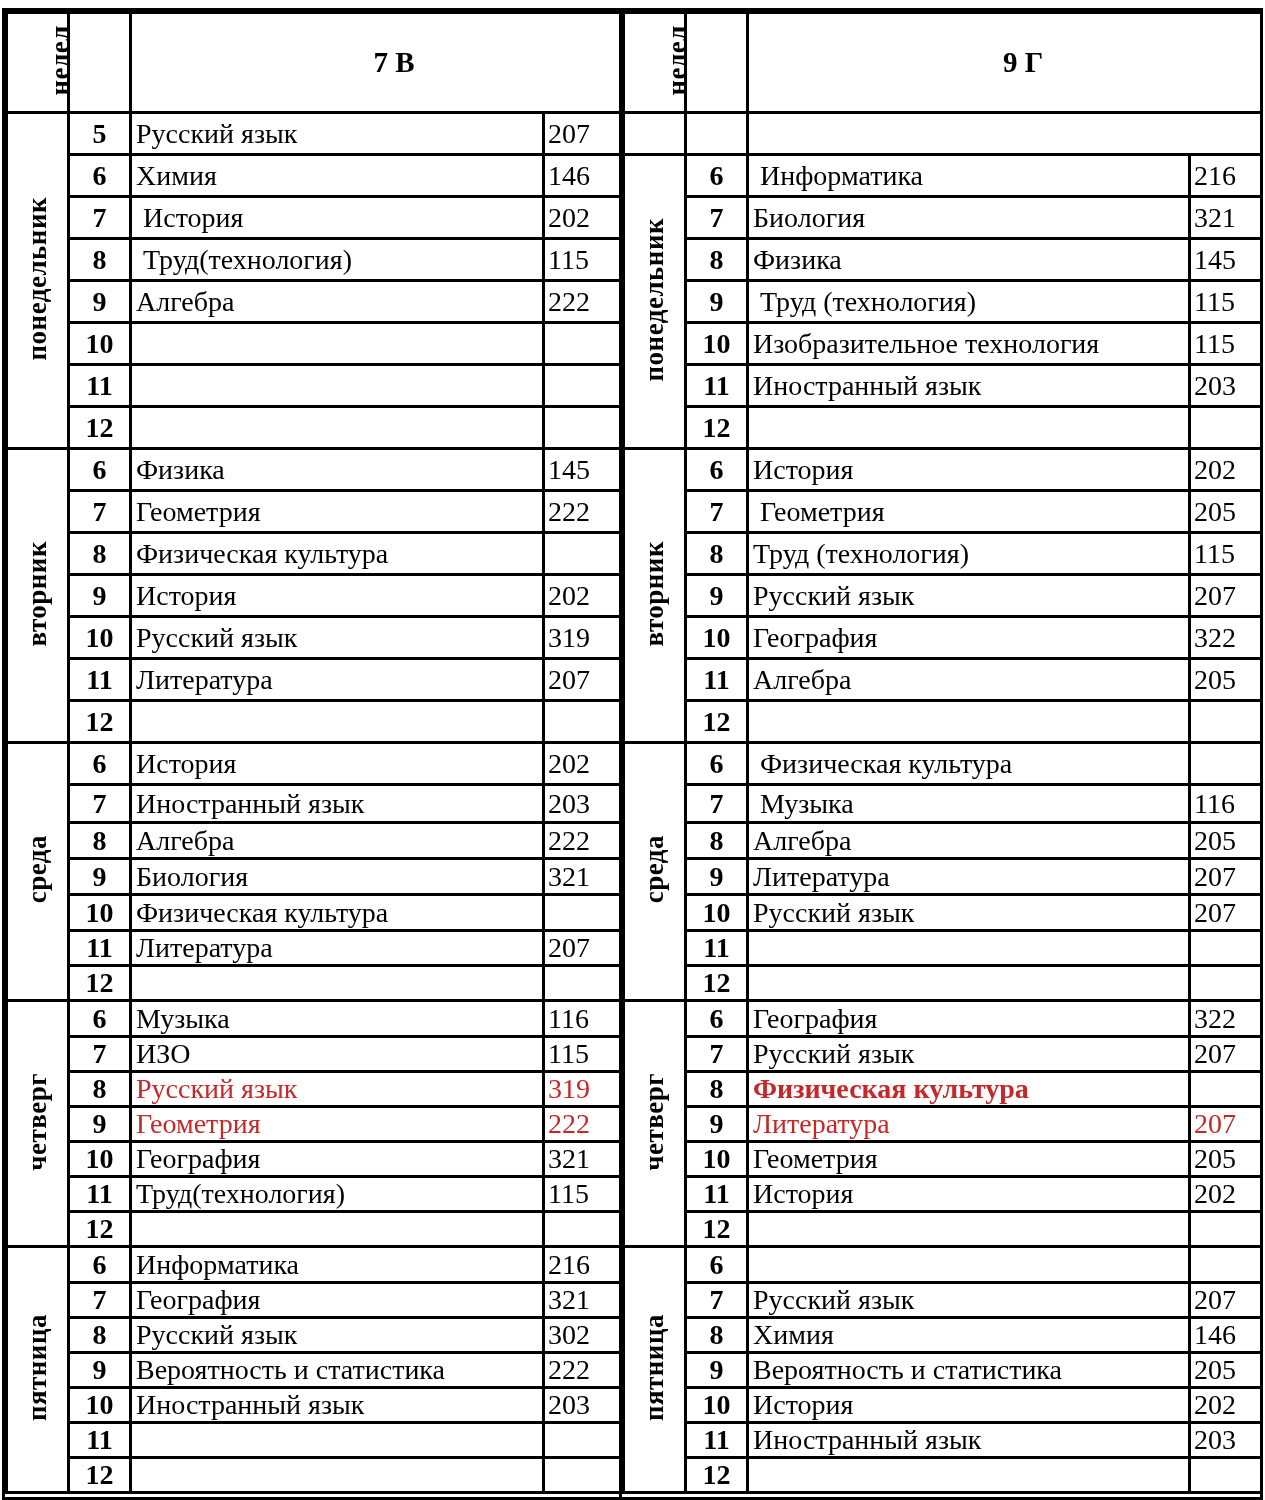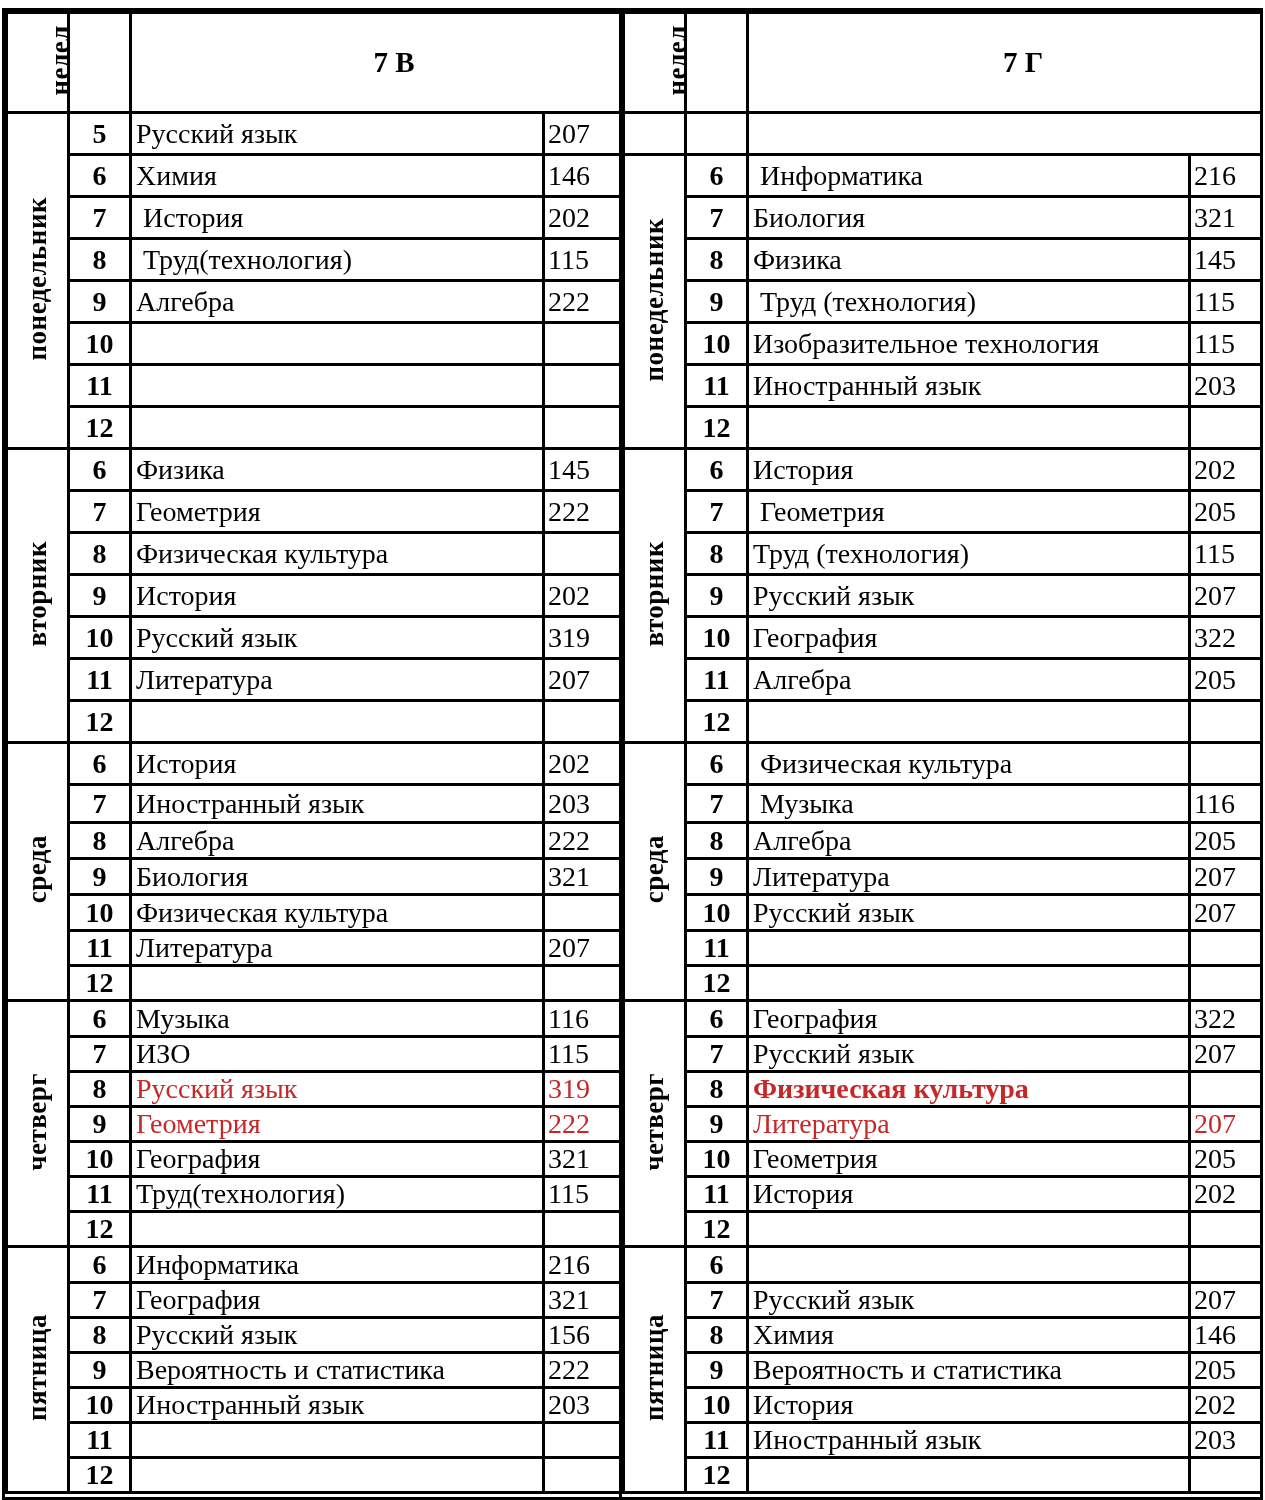--- a/index.html
+++ b/index.html
@@ -194,21 +194,21 @@
           <td class="room">216</td>
         </tr>
         <tr style="height: 35px;">
           <td class="num">7</td>
           <td class="subj" style="white-space:pre">География</td>
           <td class="room">321</td>
         </tr>
         <tr style="height: 35px;">
           <td class="num">8</td>
           <td class="subj" style="white-space:pre">Русский язык</td>
-          <td class="room">156</td>
+          <td class="room">302</td>
         </tr>
         <tr style="height: 35px;">
           <td class="num">9</td>
           <td class="subj" style="white-space:pre">Вероятность и статистика</td>
           <td class="room">222</td>
         </tr>
         <tr style="height: 35px;">
           <td class="num">10</td>
           <td class="subj" style="white-space:pre">Иностранный язык</td>
           <td class="room">203</td>
@@ -232,21 +232,21 @@
     <colgroup>
         <col style="width:62px">
         <col style="width:62px">
         <col style="width:442px">
         <col style="width:72px">
       </colgroup>
     <tbody id="tbody-1">
         <tr class="hdr">
           <td class="day-label"><span class="vert">недел</span></td>
           <td></td>
-          <td colspan="2" class="hdr-title">7 Г</td>
+          <td colspan="2" class="hdr-title">9 Г</td>
         </tr>
         <tr style="height: 42px;">
           <td></td>
           <td class="num"></td>
           <td class="subj" style="white-space:pre" colspan="2"></td>
         </tr>
         <tr style="height: 42px;">
           <td class="day-label" rowspan="7"><span class="vert">понедельник</span></td>
           <td class="num">6</td>
           <td class="subj" style="white-space:pre"> Информатика</td>

